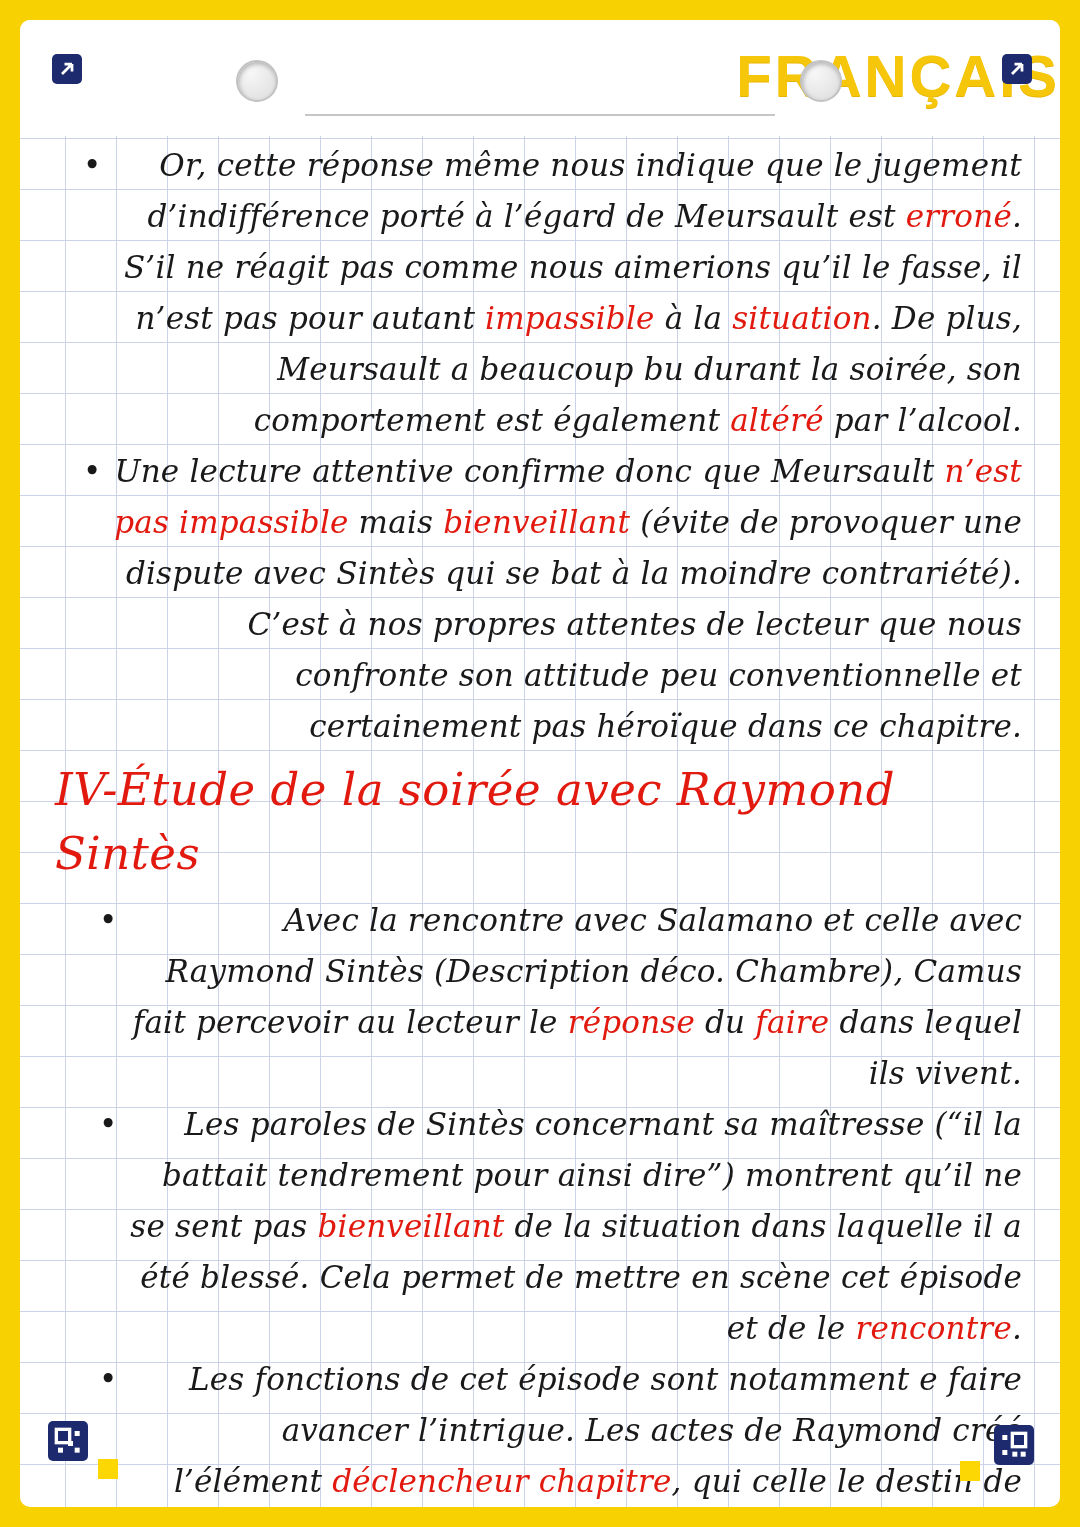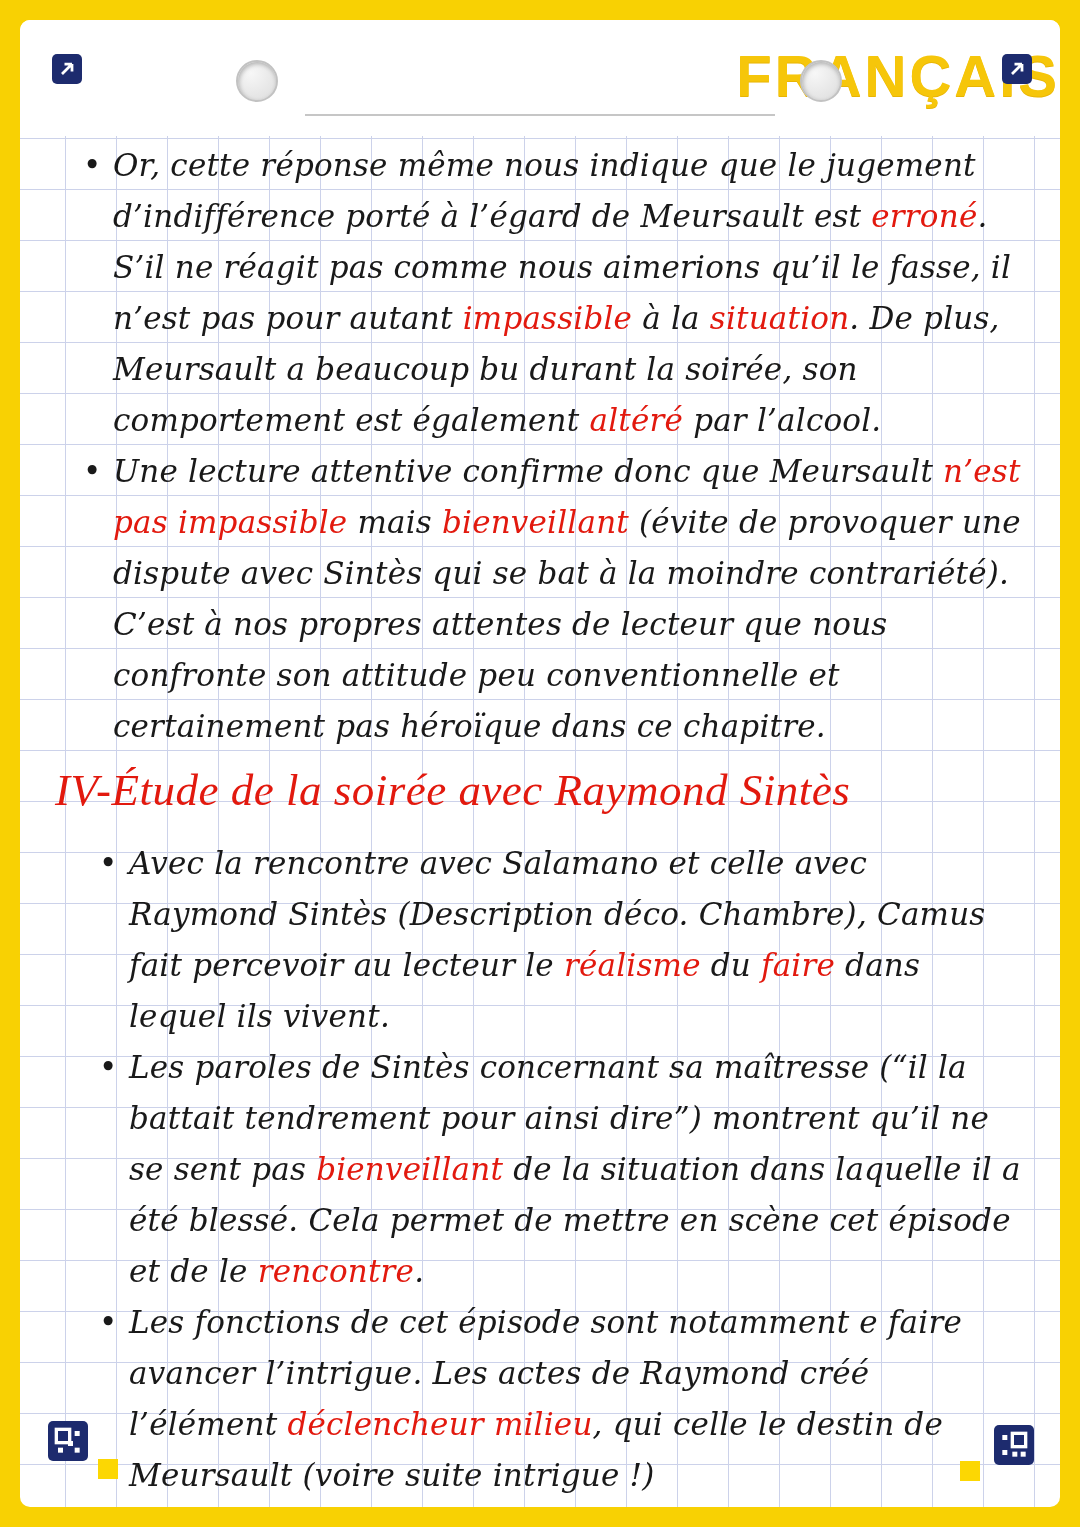--- a/index.html
+++ b/index.html
@@ -53,25 +53,25 @@
   .ysq.right{right:80px;bottom:26px;}
   .content{
     position:relative;z-index:2;
     padding:4px 38px 0 35px;
     font-size:31px;line-height:51px;color:#191919;
     font-style:italic;letter-spacing:.2px;
   }
   .bullet{display:flex;margin-left:28px;}
   .bullet.indent{margin-left:44px;}
   .marker{flex:none;width:30px;font-style:normal;}
-  .btext{flex:1;}
+  .btext{flex:1;text-align:right;}
   .red{color:#e2190e;}
   .heading{
     color:#e2190e;font-size:45px;line-height:64px;
-    margin:6px 0 16px 0;letter-spacing:.5px;font-family:Liberation Serif, serif;
+    margin:6px 0 9px 0;letter-spacing:.5px;
   }
 </style>
 </head>
 <body>
 
 <div class="page">
   <div class="grid"></div>
 
   <div class="header">
     <div class="title-underline"></div>
@@ -122,24 +122,24 @@
         <span class="marker">•</span>
         <span class="btext"><span>Or, cette réponse même nous indique que le jugement d’indifférence porté à l’égard de Meursault est </span><span class="red">erroné</span><span>. S’il ne réagit pas comme nous aimerions qu’il le fasse, il n’est pas pour autant </span><span class="red">impassible</span><span> à la </span><span class="red">situation</span><span>. De plus, Meursault a beaucoup bu durant la soirée, son comportement est également </span><span class="red">altéré</span><span> par l’alcool.</span></span>
       </div>
       <div class="bullet">
         <span class="marker">•</span>
         <span class="btext"><span>Une lecture attentive confirme donc que Meursault </span><span class="red">n’est pas impassible</span><span> mais </span><span class="red">bienveillant</span><span> (évite de provoquer une dispute avec Sintès qui se bat à la moindre contrariété). C’est à nos propres attentes de lecteur que nous confronte son attitude peu conventionnelle et certainement pas héroïque dans ce chapitre.</span></span>
       </div>
       <div class="heading">IV-Étude de la soirée avec Raymond Sintès</div>
       <div class="bullet indent">
         <span class="marker">•</span>
-        <span class="btext"><span>Avec la rencontre avec Salamano et celle avec Raymond Sintès (Description déco. Chambre), Camus fait percevoir au lecteur le </span><span class="red">réalisme</span><span> du </span><span class="red">faire</span><span> dans lequel ils vivent.</span></span>
+        <span class="btext"><span>Avec la rencontre avec Salamano et celle avec Raymond Sintès (Description déco. Chambre), Camus fait percevoir au lecteur le </span><span class="red">réponse</span><span> du </span><span class="red">faire</span><span> dans lequel ils vivent.</span></span>
       </div>
       <div class="bullet indent">
         <span class="marker">•</span>
         <span class="btext"><span>Les paroles de Sintès concernant sa maîtresse (“il la battait tendrement pour ainsi dire”) montrent qu’il ne se sent pas </span><span class="red">bienveillant</span><span> de la situation dans laquelle il a été blessé. Cela permet de mettre en scène cet épisode et de le </span><span class="red">rencontre</span><span>.</span></span>
       </div>
       <div class="bullet indent">
         <span class="marker">•</span>
-        <span class="btext"><span>Les fonctions de cet épisode sont notamment e faire avancer l’intrigue. Les actes de Raymond créé l’élément </span><span class="red">déclencheur milieu</span><span>, qui celle le destin de Meursault (voire suite intrigue !)</span></span>
+        <span class="btext"><span>Les fonctions de cet épisode sont notamment e faire avancer l’intrigue. Les actes de Raymond créé l’élément </span><span class="red">déclencheur chapitre</span><span>, qui celle le destin de Meursault (voire suite intrigue !)</span></span>
       </div>
     </div>
 </div>
 
 </body></html>

